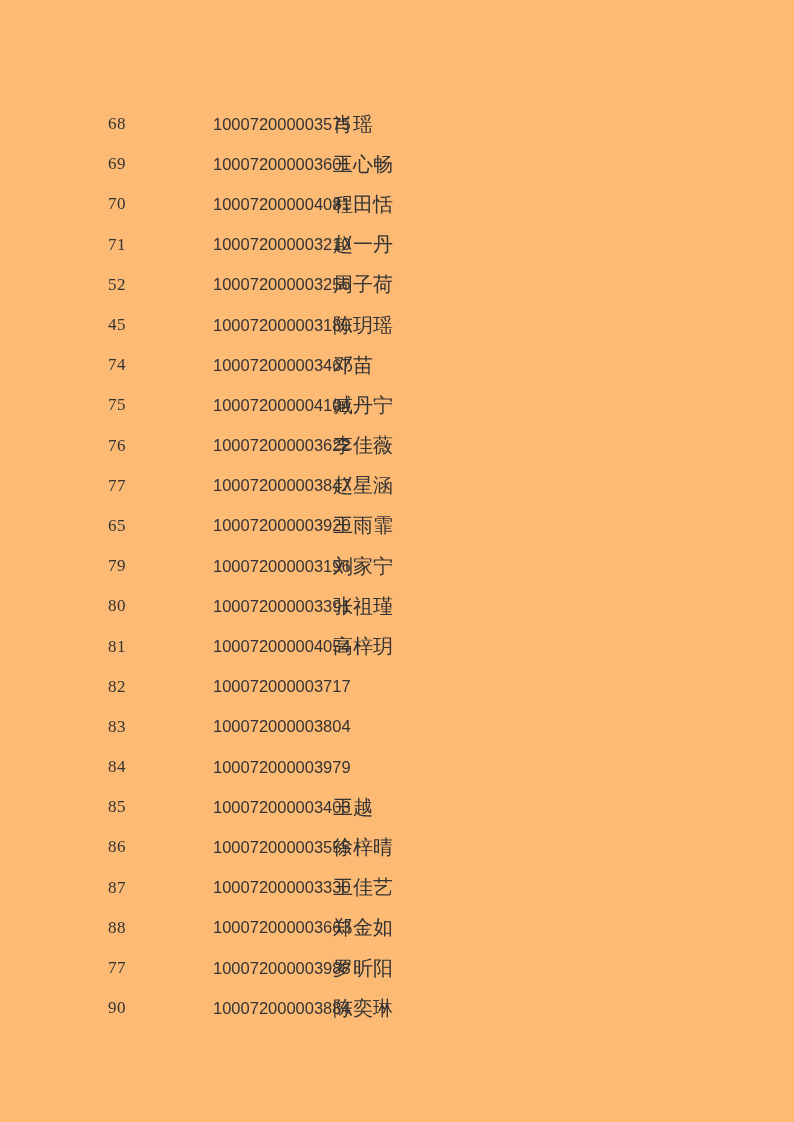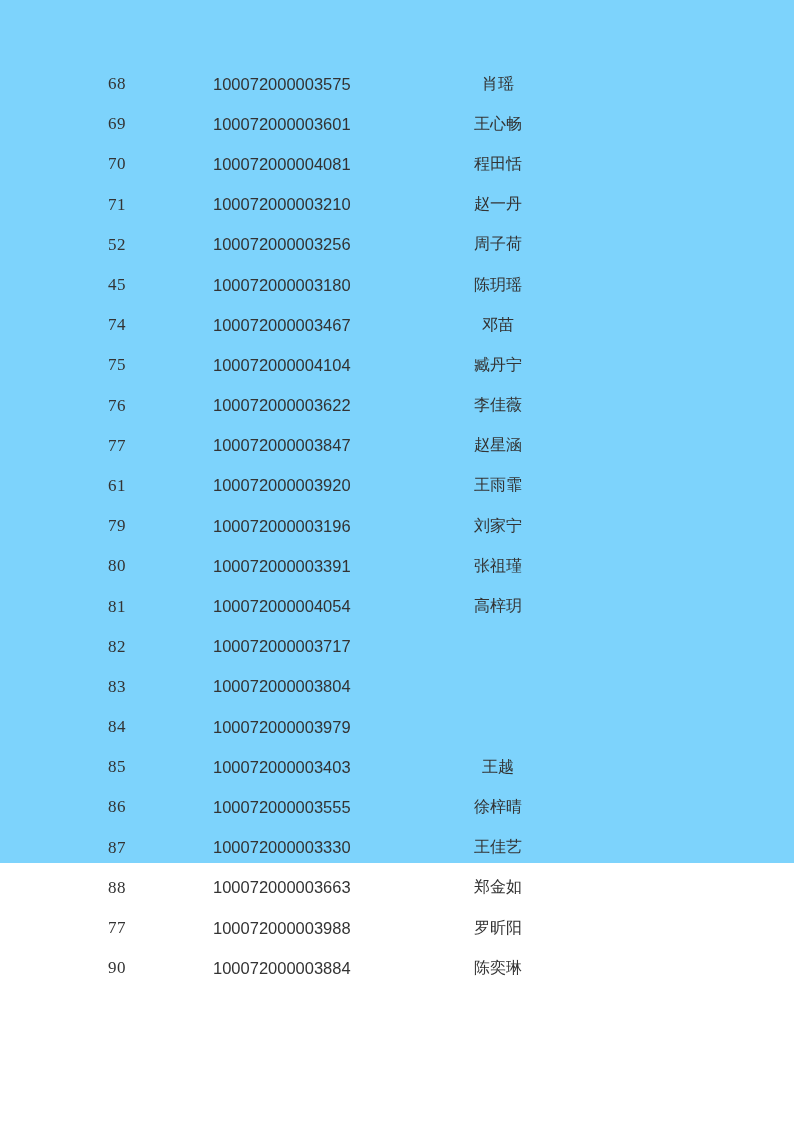--- a/index.html
+++ b/index.html
@@ -9,24 +9,24 @@
   }
   body {
     width: 794px;
     height: 1122px;
     overflow: hidden;
     font-family: "Liberation Sans", sans-serif;
   }
   .page {
     position: relative;
     width: 794px;
-    height: 863px;
-    background: #7dd3fc;
+    height: 1122px;
+    background: #fdba74;
     box-sizing: border-box;
-    padding-top: 64px;
+    padding-top: 104px;
   }
   .roster {
     display: block;
   }
   .row {
     display: flex;
     align-items: center;
     height: 40.2px;
     padding-left: 108px;
     box-sizing: border-box;
@@ -41,23 +41,22 @@
   }
   .cell-id {
     width: 120px;
     font-family: "Liberation Sans", "DejaVu Sans", sans-serif;
     font-size: 16.5px;
     color: #333333;
     text-align: left;
   }
   .cell-name {
     width: 330px;
-    font-size: 16px;
+    font-size: 20px;
     color: #333333;
-    text-align: center;
     font-family: "Liberation Sans", sans-serif;
   }
 </style>
 </head>
 <body>
 
 <div class="page">
   <div class="roster" id="roster">
       <div class="row">
         <span class="cell-no">68</span>
@@ -103,21 +102,21 @@
         <span class="cell-no">76</span>
         <span class="cell-id">100072000003622</span>
         <span class="cell-name">李佳薇</span>
       </div>
       <div class="row">
         <span class="cell-no">77</span>
         <span class="cell-id">100072000003847</span>
         <span class="cell-name">赵星涵</span>
       </div>
       <div class="row">
-        <span class="cell-no">61</span>
+        <span class="cell-no">65</span>
         <span class="cell-id">100072000003920</span>
         <span class="cell-name">王雨霏</span>
       </div>
       <div class="row">
         <span class="cell-no">79</span>
         <span class="cell-id">100072000003196</span>
         <span class="cell-name">刘家宁</span>
       </div>
       <div class="row">
         <span class="cell-no">80</span>

